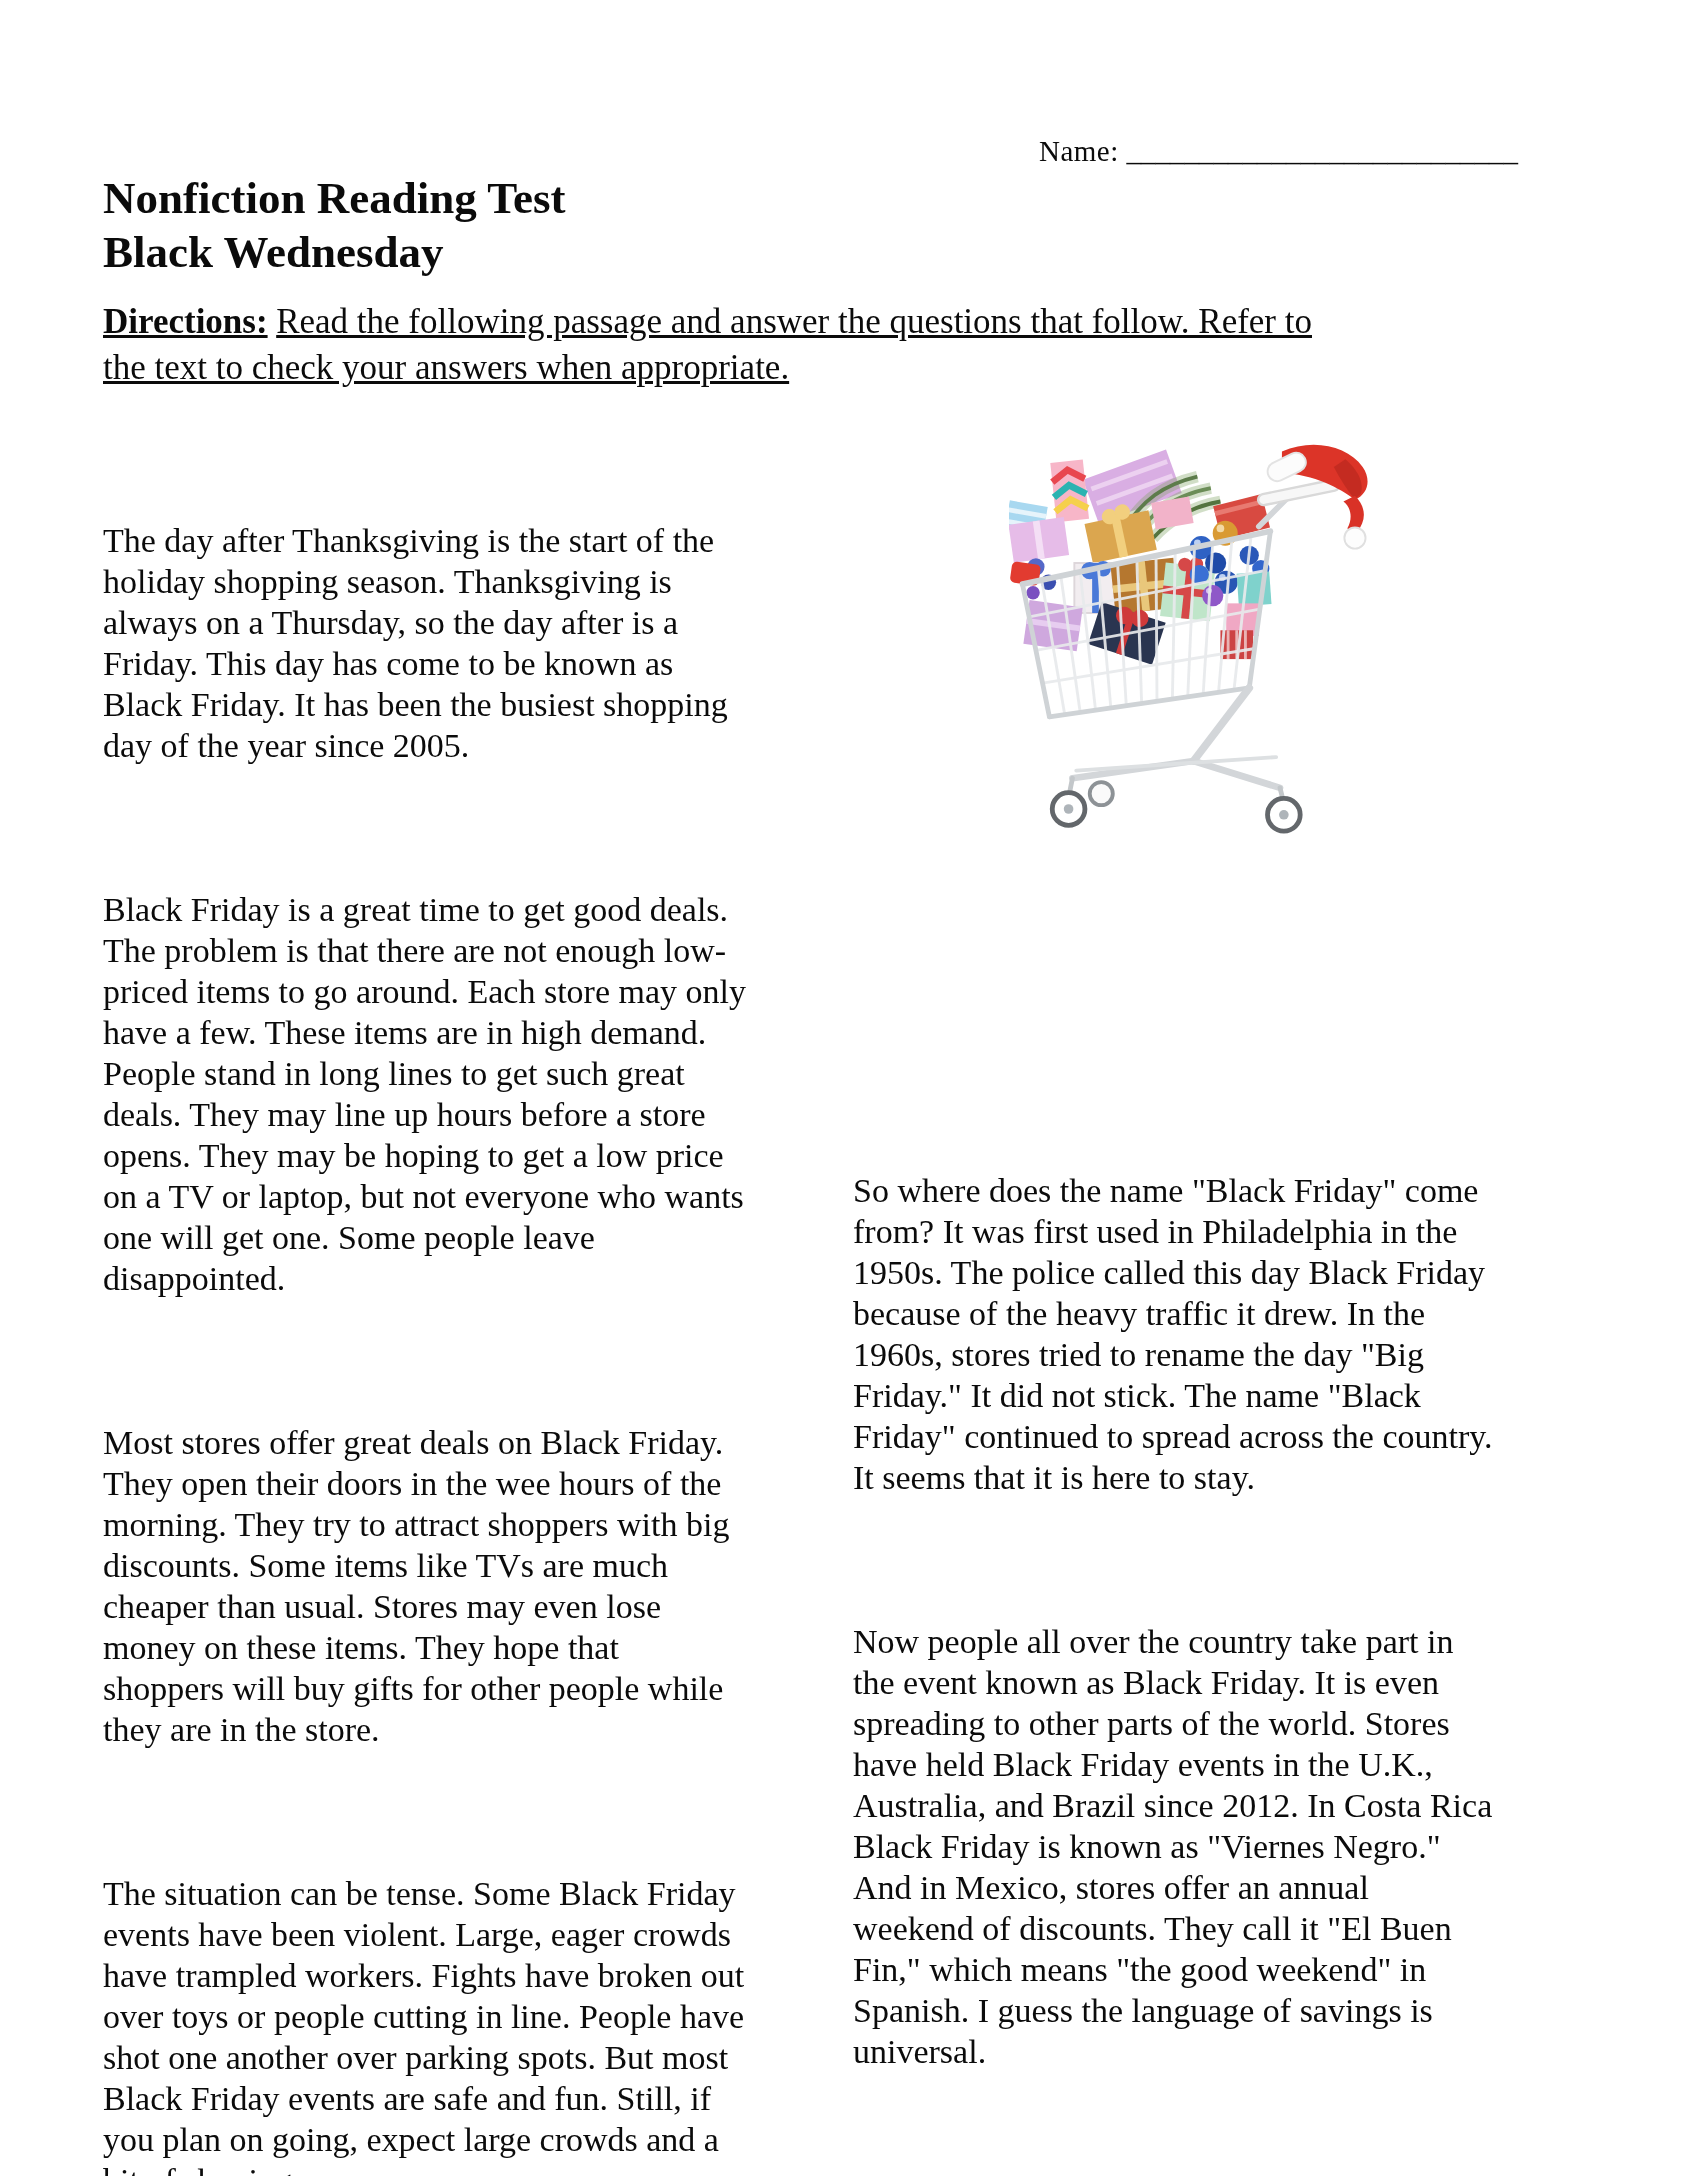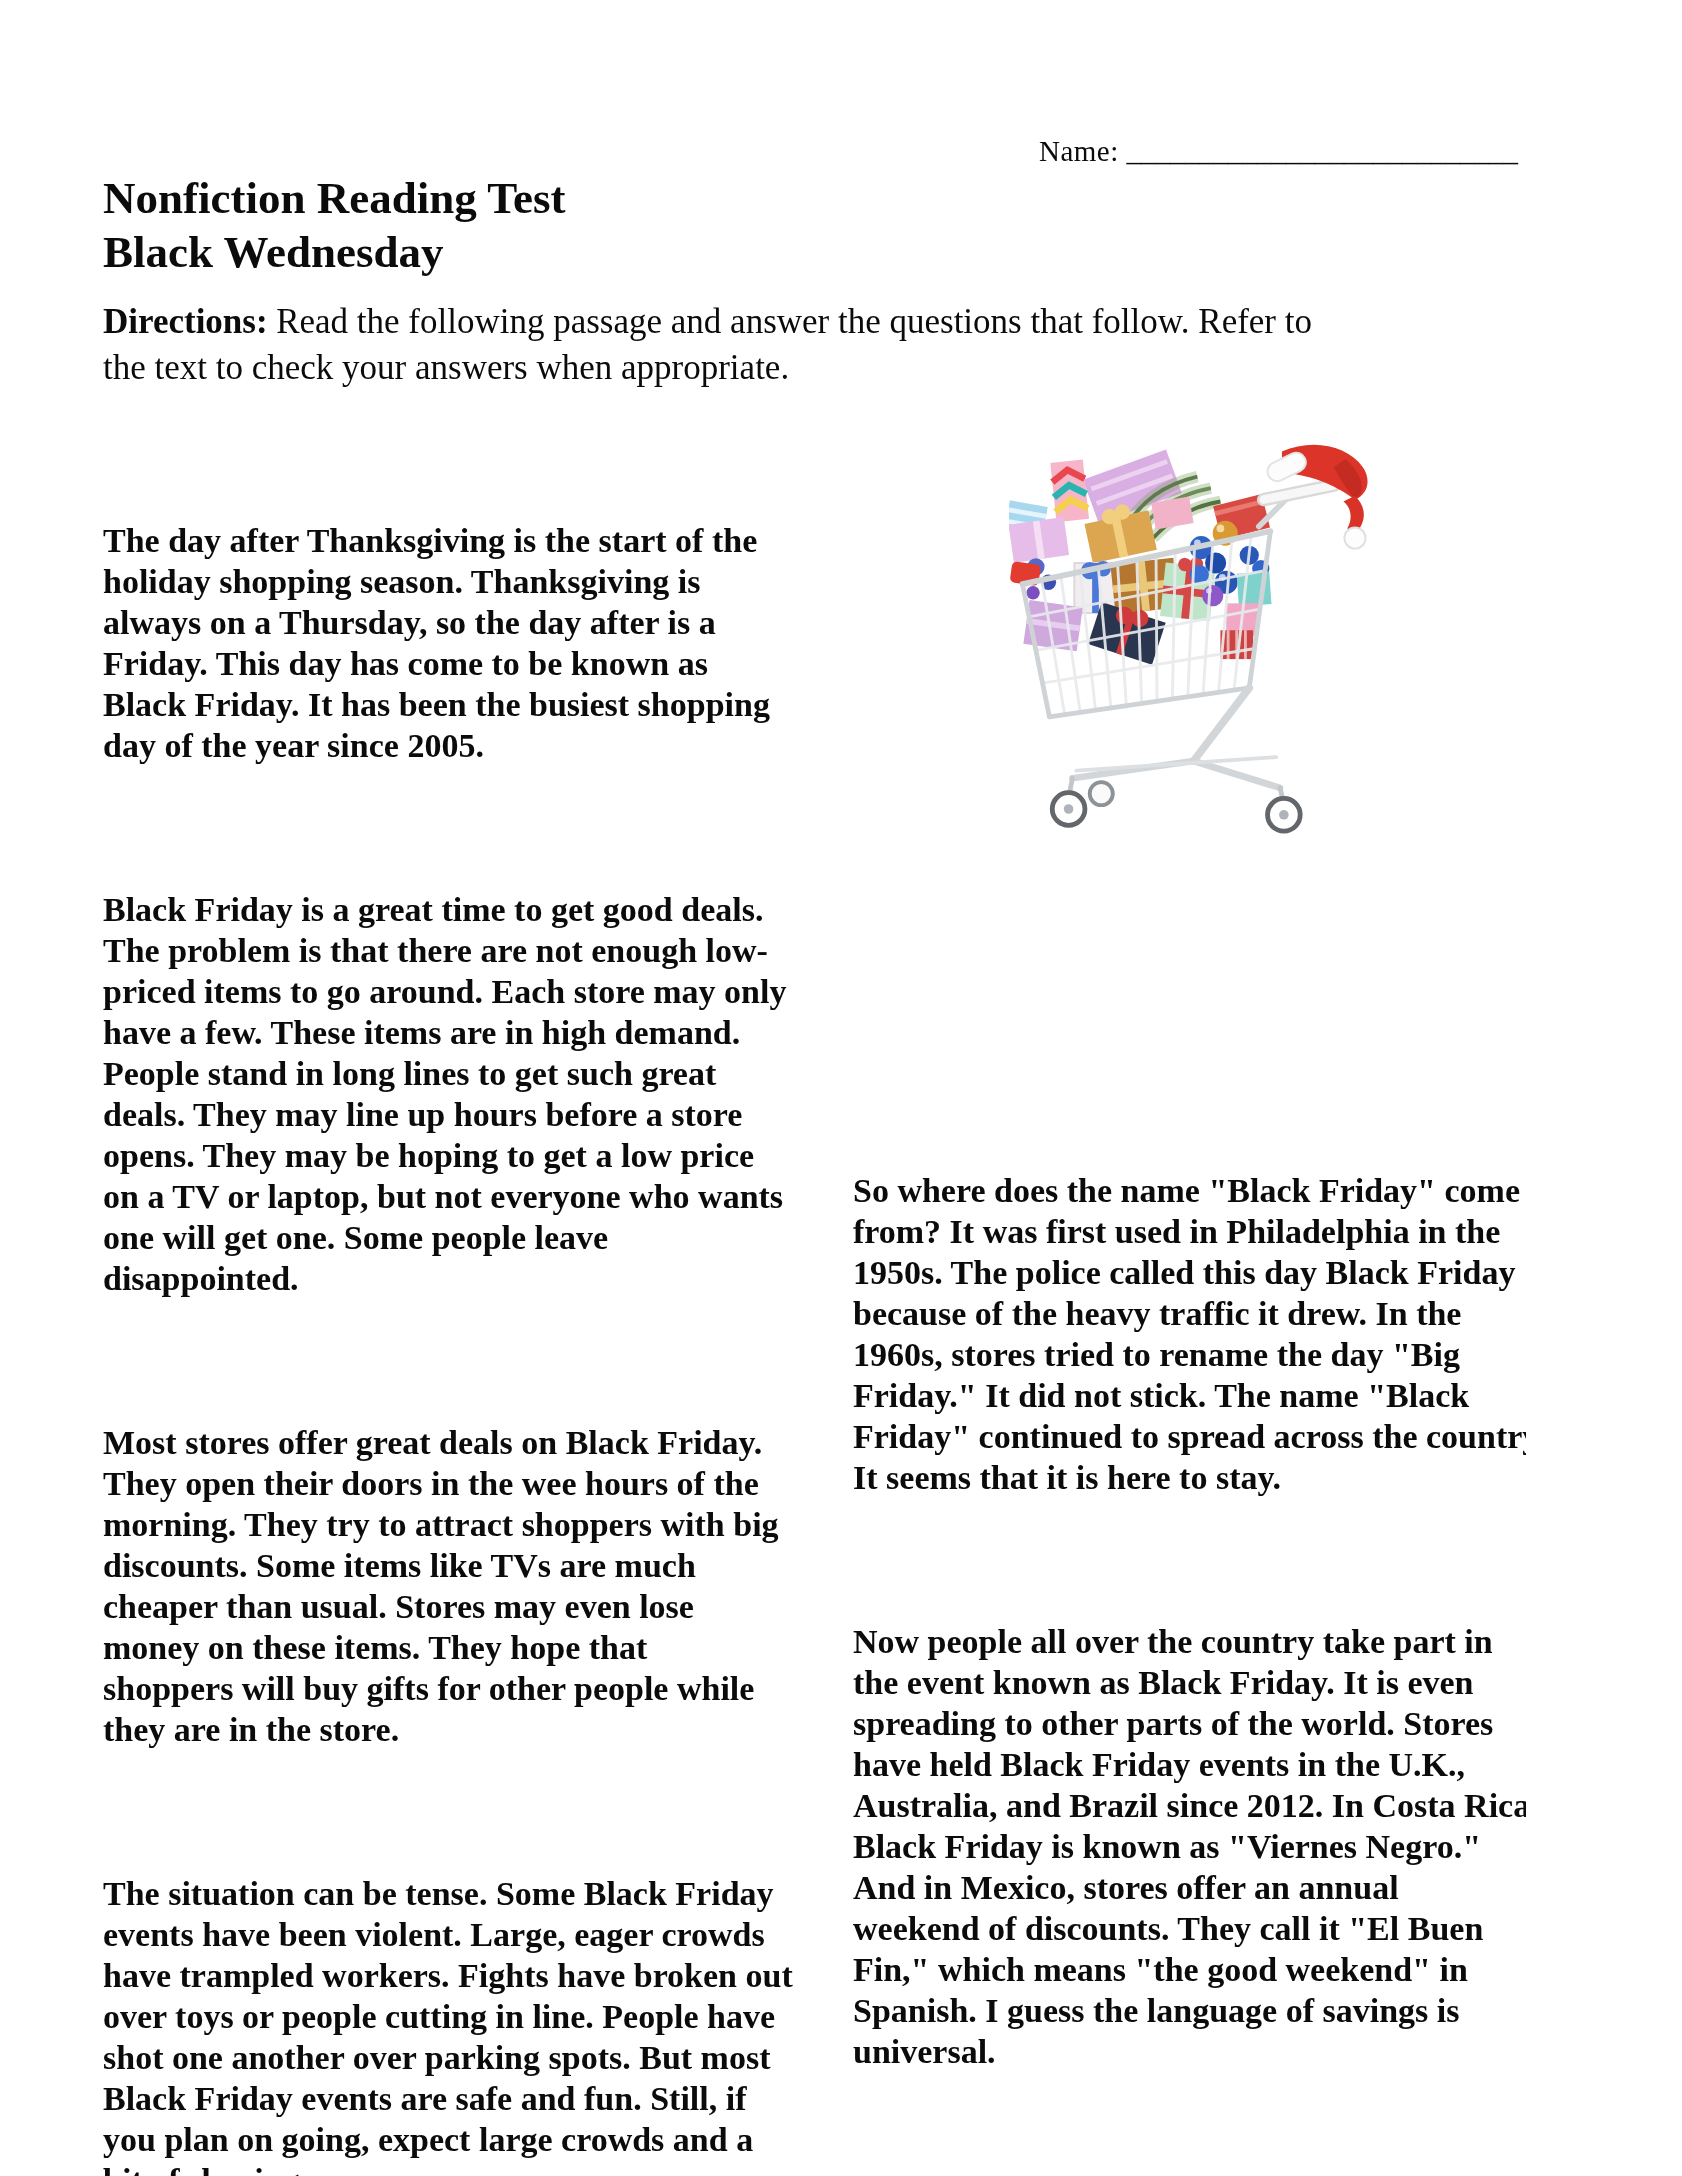--- a/index.html
+++ b/index.html
@@ -36,29 +36,30 @@
   }
   .directions{
     position:absolute;
     left:103px;
     top:299px;
     width:1460px;
     margin:0;
     font-size:35px;
     line-height:46px;
     white-space:pre-line;
+    text-decoration:underline;
   }
   .directions b{margin-right:8.6px;}
   .col{
     position:absolute;
     font-size:34px;
     line-height:41px;
     white-space:pre;
   }
-  .col p{margin:0 0 41px 0;font-weight:bold;}
+  .col p{margin:0 0 41px 0;}
   .col-left{left:103px;top:438px;width:735px;}
   .col-right{left:853px;top:1088px;width:749px;}
   .cart-illustration{
     position:absolute;
     left:1009px;
     top:440px;
     width:370px;
     height:394px;
   }
 </style>

